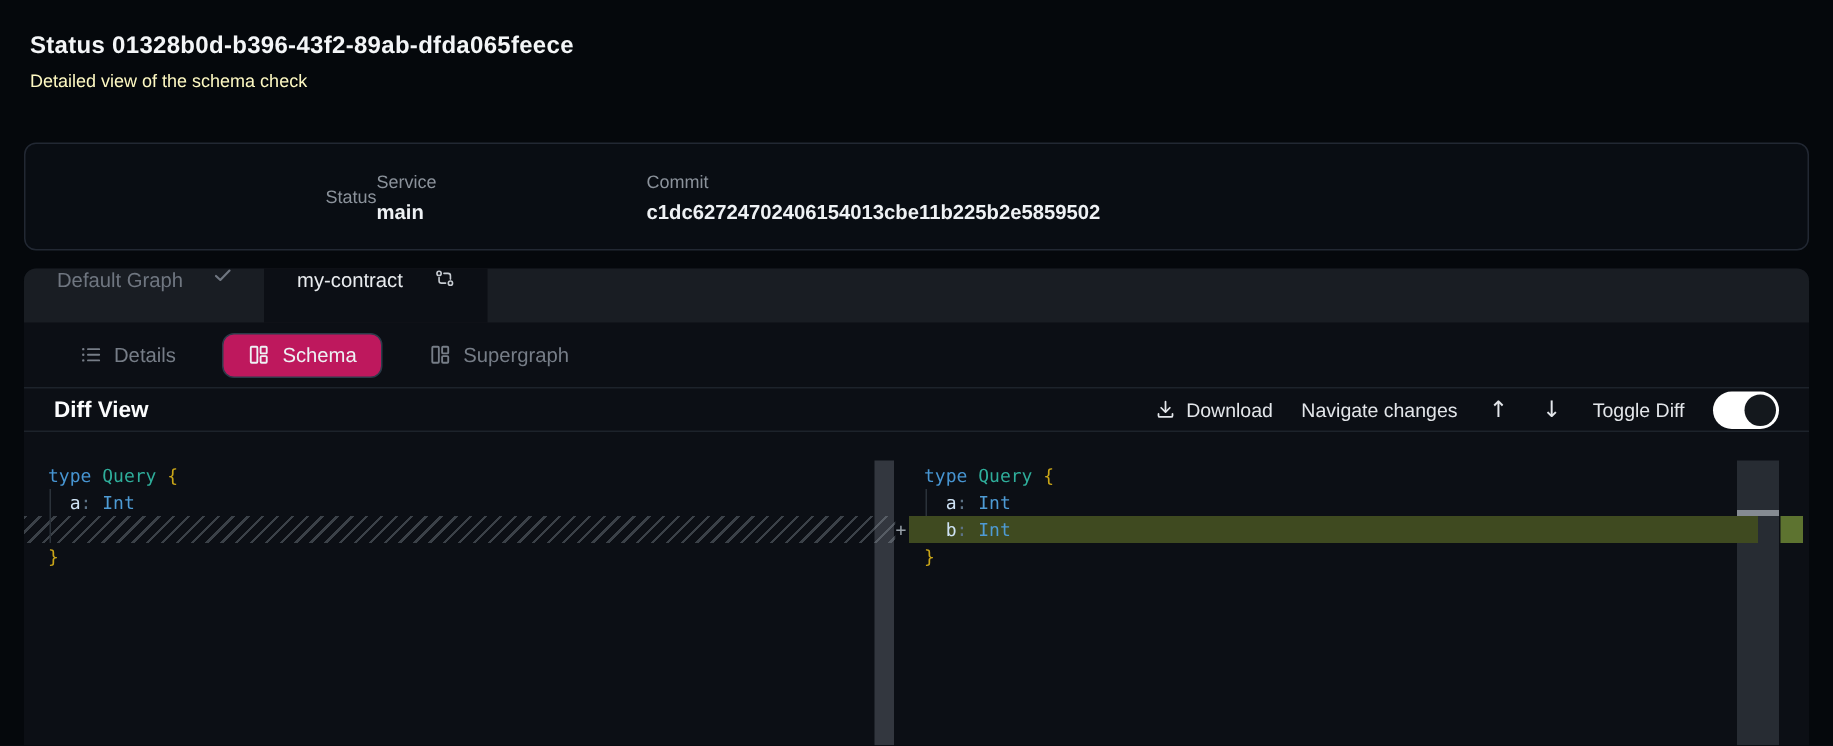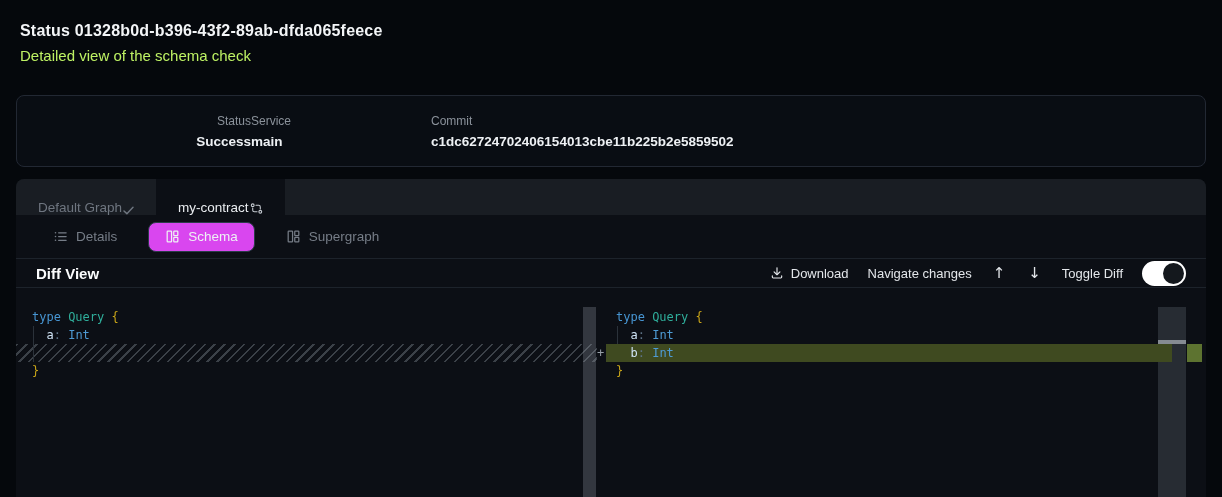--- a/index.html
+++ b/index.html
@@ -5,47 +5,47 @@
   * { box-sizing: border-box; }
   html, body { margin: 0; padding: 0; }
   body {
     width: 1222px; height: 497px; overflow: hidden; position: relative;
     background: #05080c; color: #e8ebef;
     font-family: "Liberation Sans", sans-serif;
   }
   
   .page-header { padding: 22px 20px 0 20px; }
   .page-title { font-size: 16px; font-weight: 700; color: #f3f5f7; letter-spacing: .2px; }
-  .page-subtitle { font-size: 15px; color: #bef264; margin-top: 7px; }
+  .page-subtitle { font-size: 12px; color: #fef9c3; margin-top: 7px; }
 
   
   .meta-card {
     position: absolute; left: 16px; right: 16px; top: 95px; height: 72px;
     border: 1px solid #222833; border-radius: 8px; background: #090d13;
     display: flex; align-items: center; padding: 0 22px;
   }
   .meta-col { display: flex; flex-direction: column; gap: 6px; }
   .meta-col.c0 { width: 212px; align-items: flex-end; } .meta-col.c1 { width: 180px; } .meta-col.c2 { width: 440px; }
   .meta-label { font-size: 12px; color: #8b929b; }
   .meta-value { font-size: 13.5px; font-weight: 700; color: #eef1f4; }
   .meta-value.normal { font-weight: 500; }
 
   
   .panel { position: absolute; left: 16px; right: 16px; top: 179px; bottom: 0;
            background: #0c0f15; border-radius: 8px 8px 0 0; }
   .tabstrip { height: 36px; background: #191d23; border-radius: 8px 8px 0 0; display: flex; }
-  .tab { display: flex; align-items: flex-end; gap: 1px; padding: 0 22px;
+  .tab { display: flex; align-items: flex-start; gap: 21px; padding: 0 22px;
          font-size: 13.5px; color: #6f7680; cursor: default; }
   .tab.active { background: #0c0f15; color: #e9ecef; }
   .tab .icn { display: flex; align-items: center; }
 
   .subtabs { height: 43px; display: flex; align-items: center; padding: 0 20px; gap: 14px; }
   .subtab { display: flex; align-items: center; gap: 8px; font-size: 13.5px;
             color: #767d87; height: 30px; padding: 0 16px; border: 1px solid transparent; }
-  .subtab.active { color: #eef1f4; border: 1px solid #2c3b4a; border-radius: 8px; background: #d946ef; }
+  .subtab.active { color: #eef1f4; border: 1px solid #2c3b4a; border-radius: 8px; background: #be185d; }
 
   
   .diff-header { height: 30px; border-top: 1px solid #1d232b; border-bottom: 1px solid #1d232b;
                  display: flex; align-items: center; padding: 0 20px; }
   .diff-title { font-size: 15px; font-weight: 700; color: #fbfcfd; }
   .actions { margin-left: auto; display: flex; align-items: center; gap: 19px;
              font-size: 13px; color: #e3e6ea; }
   .action { display: flex; align-items: center; gap: 7px; cursor: default; }
   .arrow-btn { font-size: 15px; color: #e3e6ea; font-family: "DejaVu Sans", sans-serif; padding: 0 2px; }
   .toggle { width: 44px; height: 25px; border-radius: 13px; background: #3a3f46; position: relative; }
@@ -93,21 +93,20 @@
 <body>
 
 <div class="page-header">
   <div class="page-title">Status 01328b0d-b396-43f2-89ab-dfda065feece</div>
   <div class="page-subtitle">Detailed view of the schema check</div>
 </div>
 
 <div class="meta-card">
   <div class="meta-col c0">
     <span class="meta-label">Status</span>
-    <span class="meta-value">Success</span>
   </div>
   <div class="meta-col c1">
     <span class="meta-label">Service</span>
     <span class="meta-value">main</span>
   </div>
   <div class="meta-col c3">
     <span class="meta-label">Commit</span>
     <span class="meta-value">c1dc62724702406154013cbe11b225b2e5859502</span>
   </div>
 </div>

